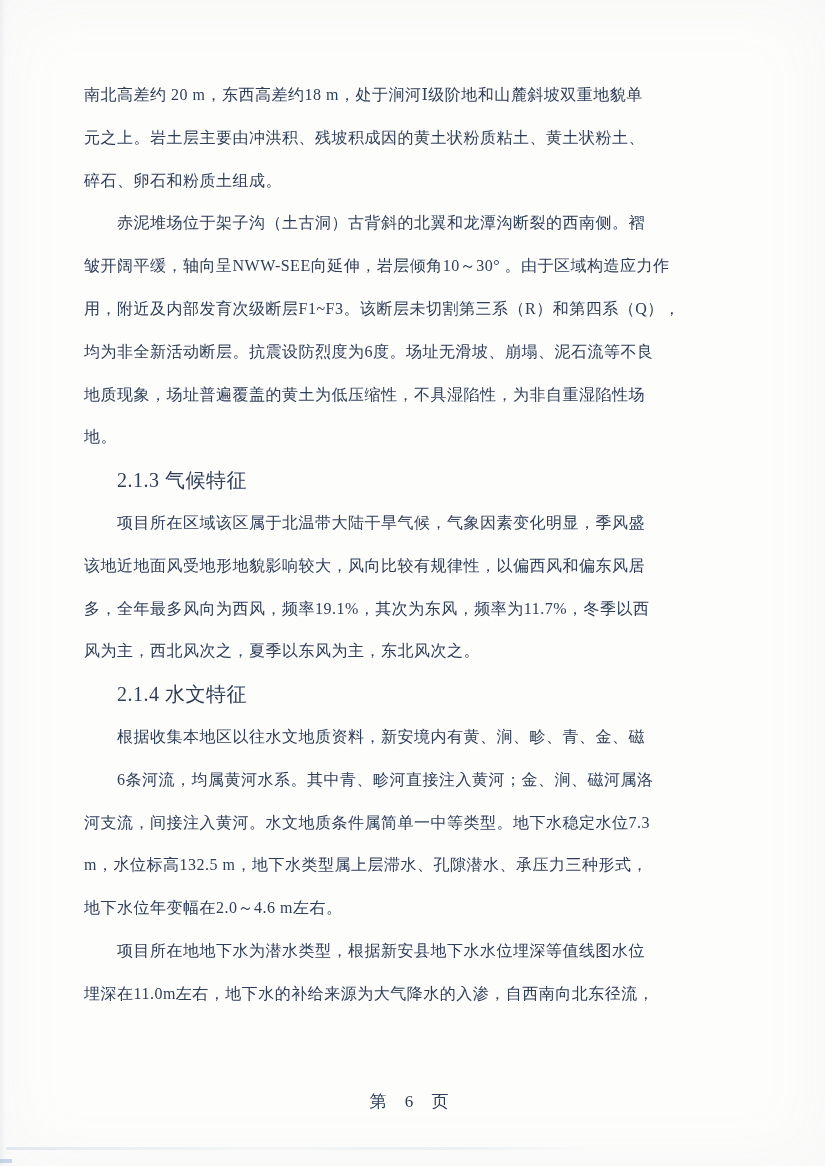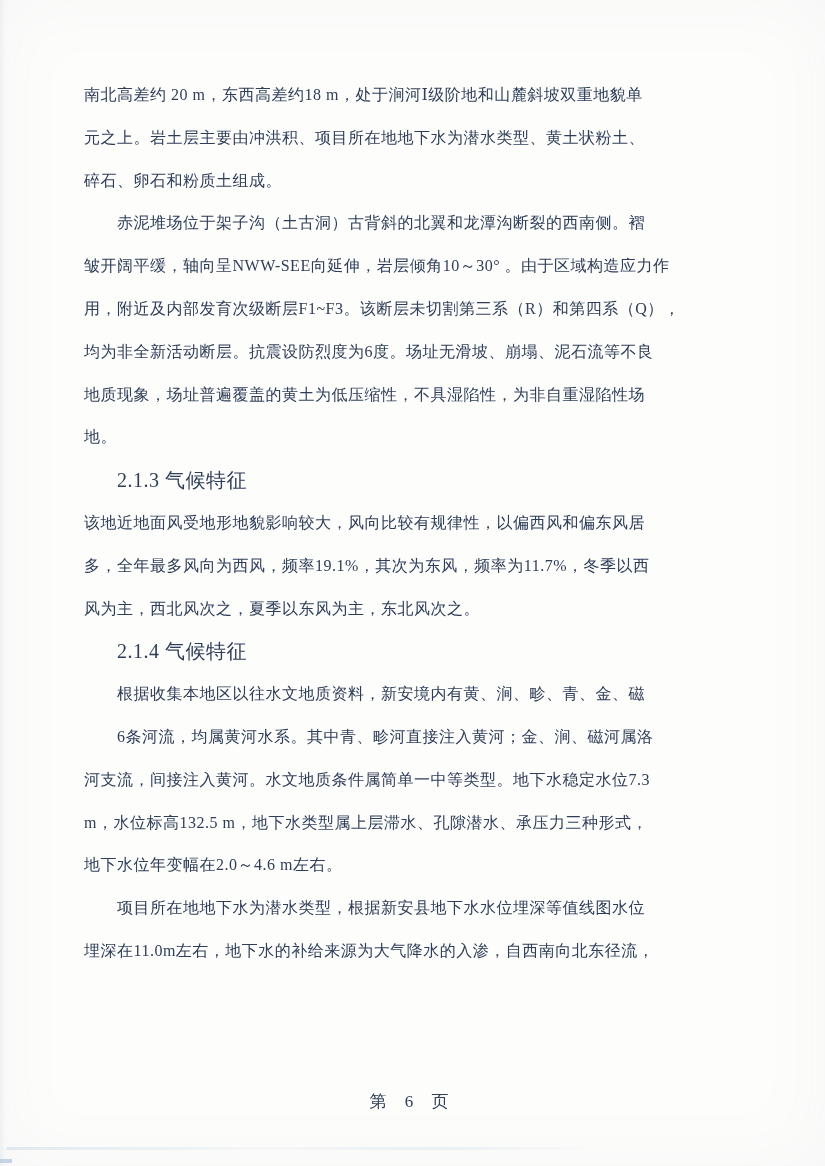--- a/index.html
+++ b/index.html
@@ -81,33 +81,34 @@
     height: 100%;
     background: linear-gradient(90deg, rgba(150,160,175,0.10), rgba(150,160,175,0));
   }
 </style>
 </head>
 <body>
 
 <div class="page" style="--paper: #fdfdfc; --ink: #2f3e58;">
   <main class="doc-body" id="doc-body">
       <div class="line">南北高差约 20 m，东西高差约18 m，处于涧河Ⅰ级阶地和山麓斜坡双重地貌单</div>
-      <div class="line">元之上。岩土层主要由冲洪积、项目所在地地下水为潜水类型、黄土状粉土、</div>
+      <div class="line">元之上。岩土层主要由冲洪积、残坡积成因的黄土状粉质粘土、黄土状粉土、</div>
       <div class="line">碎石、卵石和粉质土组成。</div>
       <div class="line indent">赤泥堆场位于架子沟（土古洞）古背斜的北翼和龙潭沟断裂的西南侧。褶</div>
       <div class="line">皱开阔平缓，轴向呈NWW-SEE向延伸，岩层倾角10～30° 。由于区域构造应力作</div>
       <div class="line">用，附近及内部发育次级断层F1~F3。该断层未切割第三系（R）和第四系（Q），</div>
       <div class="line">均为非全新活动断层。抗震设防烈度为6度。场址无滑坡、崩塌、泥石流等不良</div>
       <div class="line">地质现象，场址普遍覆盖的黄土为低压缩性，不具湿陷性，为非自重湿陷性场</div>
       <div class="line">地。</div>
       <div class="line heading">2.1.3 气候特征</div>
+      <div class="line indent">项目所在区域该区属于北温带大陆干旱气候，气象因素变化明显，季风盛</div>
       <div class="line">该地近地面风受地形地貌影响较大，风向比较有规律性，以偏西风和偏东风居</div>
       <div class="line">多，全年最多风向为西风，频率19.1%，其次为东风，频率为11.7%，冬季以西</div>
       <div class="line">风为主，西北风次之，夏季以东风为主，东北风次之。</div>
-      <div class="line heading">2.1.4 气候特征</div>
+      <div class="line heading">2.1.4 水文特征</div>
       <div class="line indent">根据收集本地区以往水文地质资料，新安境内有黄、涧、畛、青、金、磁</div>
       <div class="line indent">6条河流，均属黄河水系。其中青、畛河直接注入黄河；金、涧、磁河属洛</div>
       <div class="line">河支流，间接注入黄河。水文地质条件属简单一中等类型。地下水稳定水位7.3</div>
       <div class="line">m，水位标高132.5 m，地下水类型属上层滞水、孔隙潜水、承压力三种形式，</div>
       <div class="line">地下水位年变幅在2.0～4.6 m左右。</div>
       <div class="line indent">项目所在地地下水为潜水类型，根据新安县地下水水位埋深等值线图水位</div>
       <div class="line">埋深在11.0m左右，地下水的补给来源为大气降水的入渗，自西南向北东径流，</div>
     </main>
 
   <footer class="page-footer">第 6 页</footer>

